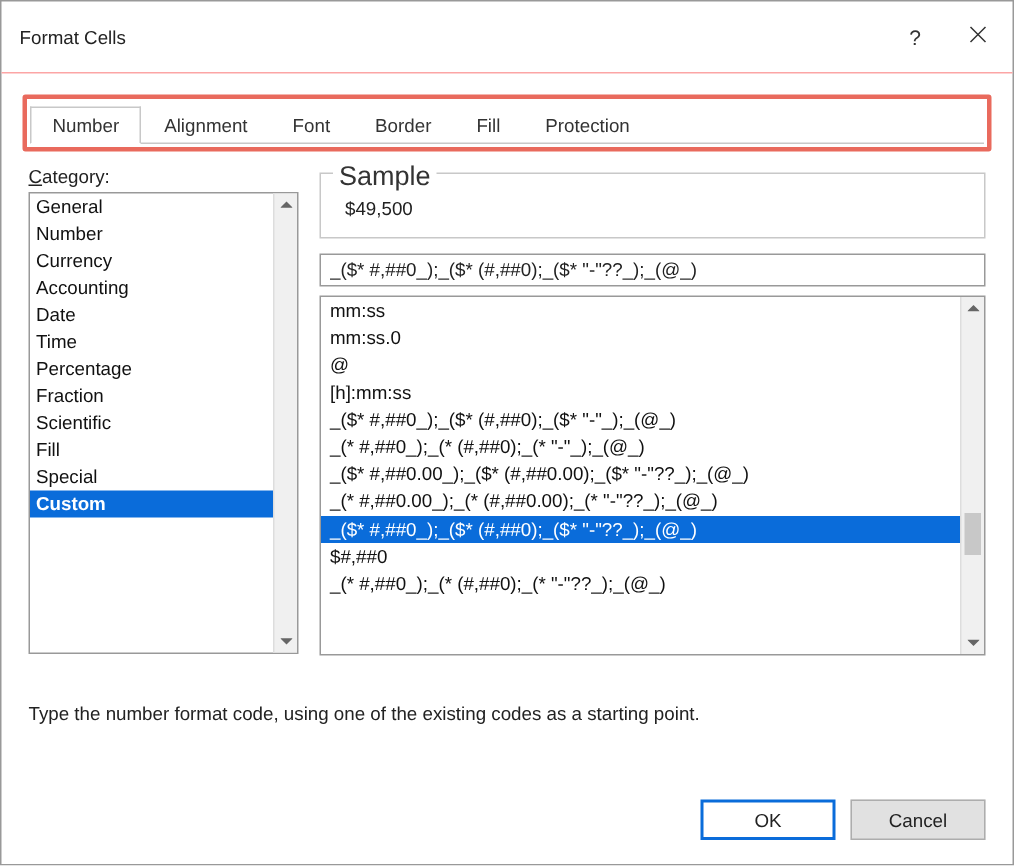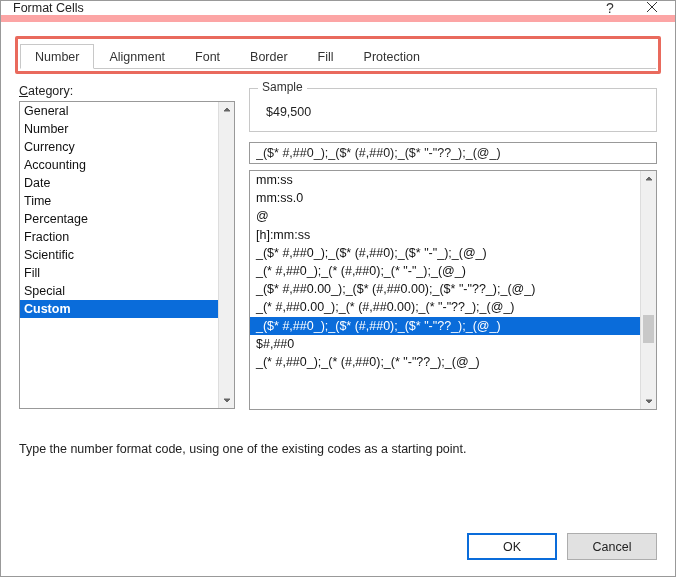--- a/index.html
+++ b/index.html
@@ -1,41 +1,41 @@
 <!DOCTYPE html>
 <html><head>
   <meta charset="utf-8">
   <style>
     * { box-sizing: border-box; font-family: 'Segoe UI', Tahoma, sans-serif; }
     body { margin: 0; padding: 0; background: #fff; overflow: hidden; }
     .dialog { width: 676px; height: 577px; background: #fff; border: 1px solid #999; position: relative; display: flex; flex-direction: column; }
-    .titlebar { height: 21px; display: flex; align-items: center; padding: 0 2px 0 12px; border-bottom: 7px solid #fca5a5; }
+    .titlebar { height: 48px; display: flex; align-items: center; padding: 0 2px 0 12px; border-bottom: 1px solid #fca5a5; }
     .titlebar .title { flex: 1; font-size: 12.5px; color: #222; }
     .titlebar .tbtn { width: 42px; height: 30px; display: flex; align-items: center; justify-content: center; color: #333; }
     .titlebar .tbtn svg { width: 12px; height: 12px; stroke: #333; stroke-width: 1; fill: none; }
     .tabs-wrap { margin: 14px 14px 0 14px; border: 3px solid #e96a5d; padding: 2px; border-radius: 2px; }
     .tabs { display: flex; align-items: flex-end; border-bottom: 1px solid #c8c8c8; height: 28px; }
     .tab { font-size: 12.5px; color: #333; padding: 5px 14px 4px 14px; border: 1px solid transparent; border-bottom: none; position: relative; cursor: default; }
     .tab.active { border-color: #c8c8c8; background: #fff; border-bottom: 1px solid #fff; margin-bottom: -1px; }
     .body { flex: 1; padding: 10px 18px 6px 18px; display: flex; flex-direction: column; }
     .cols { display: flex; gap: 14px; min-height: 330px; }
-    .cat-col { width: 216px; display: flex; flex-direction: column; }
+    .cat-col { width: 180px; display: flex; flex-direction: column; }
     .label { font-size: 12.5px; color: #222; margin-bottom: 3px; }
     .u { text-decoration: underline; }
     .listbox { border: 1px solid #999; height: 308px; position: relative; background: #fff; }
     .listbox .items { position: absolute; inset: 0 16px 0 0; overflow: hidden; }
     .listbox .item { font-size: 12.5px; color: #111; padding: 1px 4px 1px 4px; line-height: 16px; cursor: default; }
     .listbox .item.sel { background: #0a6cda; color: #fff; font-weight: bold; }
     .scroll-track { position: absolute; right: 0; top: 0; bottom: 0; width: 16px; background: #f0f0f0; border-left: 1px solid #ddd; display: flex; flex-direction: column; }
     .scroll-arrow { height: 16px; display: flex; align-items: center; justify-content: center; }
     .scroll-arrow svg { width: 8px; height: 8px; stroke: #666; fill: #666; }
     .scroll-thumb { background: #c8c8c8; margin: 0 2px; }
     .right-col { flex: 1; display: flex; flex-direction: column; }
     .sample-group { border: 1px solid #c8c8c8; position: relative; padding: 16px 10px 12px 16px; margin-bottom: 10px; margin-top: 4px; }
-    .sample-group .legend { position: absolute; top: -9px; left: 8px; background: #fff; padding: 0 4px; font-size: 12px; color: #333; }
+    .sample-group .legend { position: absolute; top: -9px; left: 8px; background: #fff; padding: 0 4px; font-size: 18px; color: #333; }
     .sample-value { font-size: 12.5px; color: #222; }
     .type-input { border: 1px solid #999; padding: 3px 6px; font-size: 12.5px; color: #222; width: 100%; height: 22px; background: #fff; margin-bottom: 6px; }
     .typelist { border: 1px solid #999; height: 240px; position: relative; background: #fff; }
     .typelist .items { position: absolute; inset: 0 16px 0 0; overflow: hidden; }
     .typelist .item { font-size: 12.5px; color: #111; padding: 1px 6px 1px 6px; line-height: 16.2px; cursor: default; white-space: nowrap; overflow: hidden; }
     .typelist .item.sel { background: #0a6cda; color: #fff; }
     .hint { font-size: 12.5px; color: #222; margin-top: 28px; }
     .footer { display: flex; justify-content: flex-end; gap: 10px; padding: 12px 18px 16px 18px; }
     .btn { min-width: 90px; height: 27px; font-size: 12.5px; display: flex; align-items: center; justify-content: center; cursor: default; }
     .btn-ok { background: #fff; border: 2px solid #0a6cda; color: #222; }

